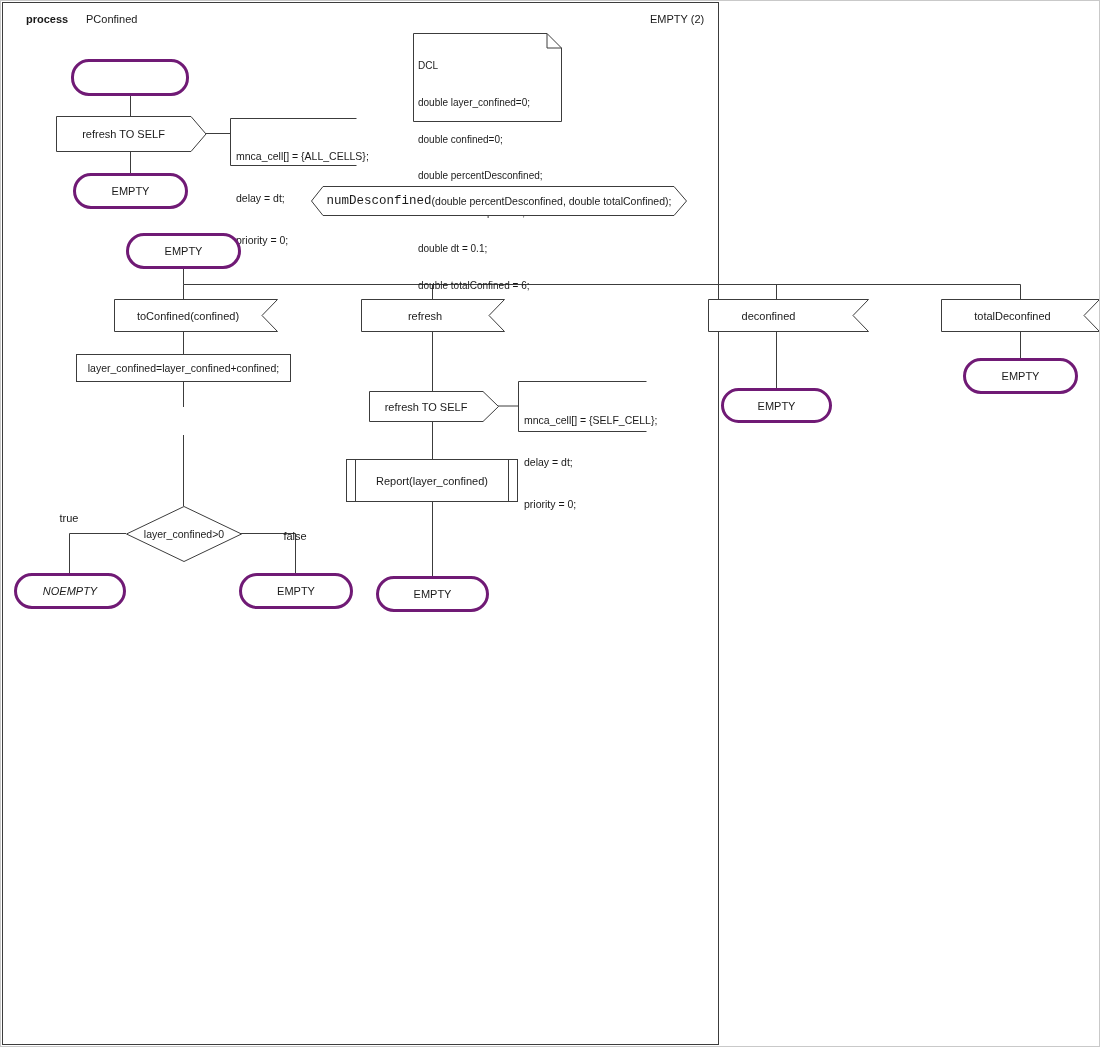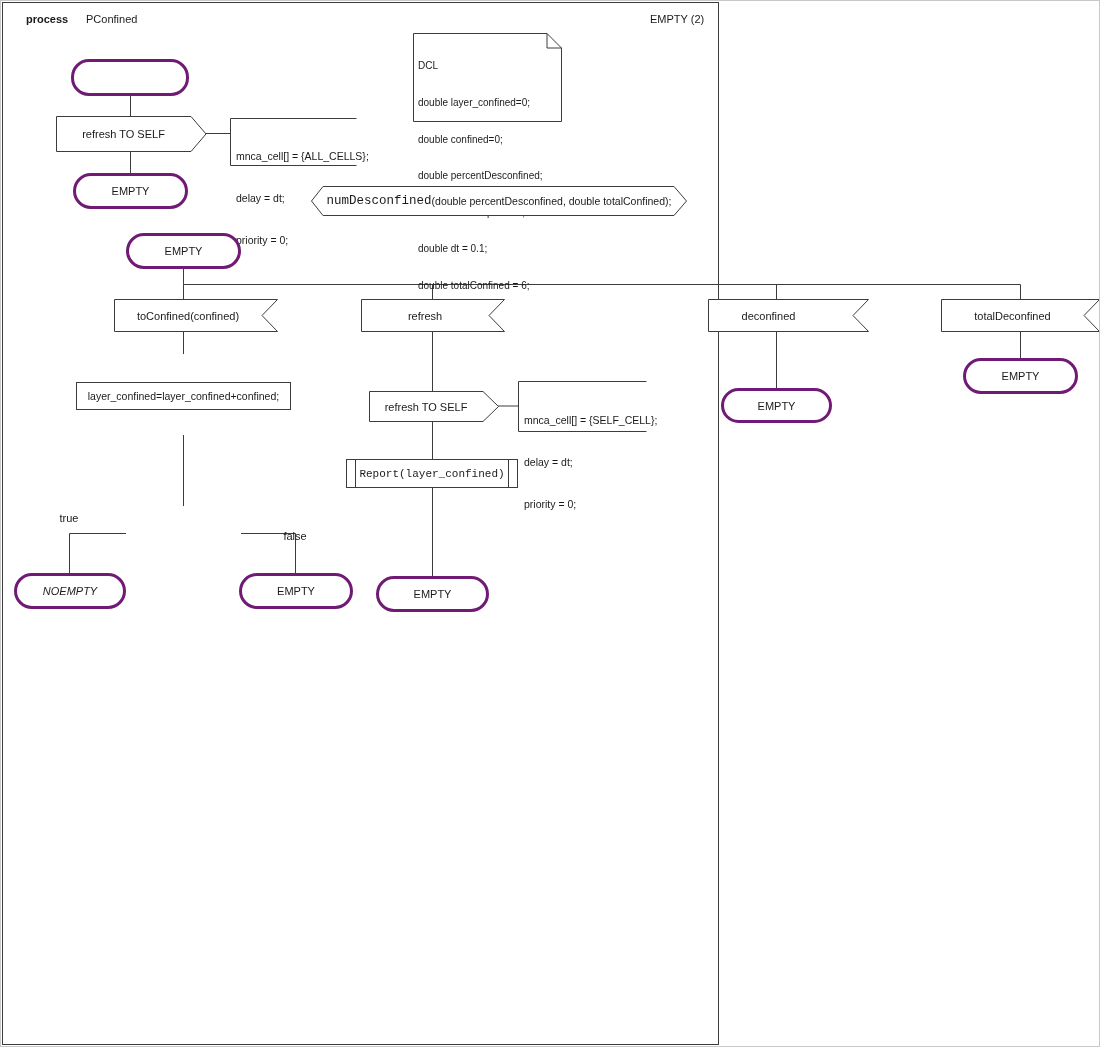--- a/index.html
+++ b/index.html
@@ -133,25 +133,31 @@
     <span>EMPTY</span>
   </div>
 
   <div class="node" style="left:113px;top:298px;width:164px;height:18px;">
     <svg width="164" height="33">
         <polygon class="shape-fill" points="0.5,0.5 163.5,0.5 148,16.5 163.5,32.5 0.5,32.5"></polygon>
       </svg>
     <div class="ntext" style="left:0;top:0;width:148px;height:33px;">toConfined(confined)</div>
   </div>
 
-  <div class="rectnode fs105" style="left:75px;top:353px;width:215px;height:28px;margin-top:28px;">
+  <div class="rectnode fs105" style="left:75px;top:353px;width:215px;height:28px;">
     <span>layer_confined=layer_confined+confined;</span>
   </div>
 
 
+  <div class="node" style="left:125px;top:505px;width:116px;height:56px;">
+    <svg width="116" height="56">
+        <polygon class="shape-fill" points="58,0.5 115.5,28 58,55.5 0.5,28"></polygon>
+      </svg>
+    <div class="ntext fs105" style="left:0;top:0;width:116px;height:56px;">layer_confined&gt;0</div>
+  </div>
 
   <div class="ntext" style="left:38px;top:510px;width:60px;height:14px;">true</div>
   <div class="ntext" style="left:264px;top:528px;width:60px;height:14px;">false</div>
 
   <div class="stadium" style="left:13px;top:572px;width:112px;height:36px;font-style:italic;">
     <span>NOEMPTY</span>
   </div>
 
   <div class="stadium" style="left:238px;top:572px;width:114px;height:36px;">
     <span>EMPTY</span>
@@ -175,21 +181,21 @@
     <svg width="129" height="51">
         <path class="shape-none" d="M128.5,0.5 H0.5 V50.5 H128.5"></path>
       </svg>
     <div class="ltext" style="left:6px;top:4px;">
       <div>mnca_cell[] = {SELF_CELL};</div>
       <div>delay = dt;</div>
       <div>priority = 0;</div>
     </div>
   </div>
 
-  <div class="rectnode" style="left:345px;top:458px;width:172px;height:29px;font-family:Liberation Mono, monospace;">
+  <div class="rectnode" style="left:345px;top:458px;width:172px;height:43px;">
     <div class="procbars"></div>
     <span style="position:relative;z-index:1;">Report(layer_confined)</span>
   </div>
 
   <div class="stadium" style="left:375px;top:575px;width:113px;height:36px;">
     <span>EMPTY</span>
   </div>
 
   <div class="node" style="left:695px;top:298px;width:161px;height:33px;padding-left:12px;">
     <svg width="161" height="33">

